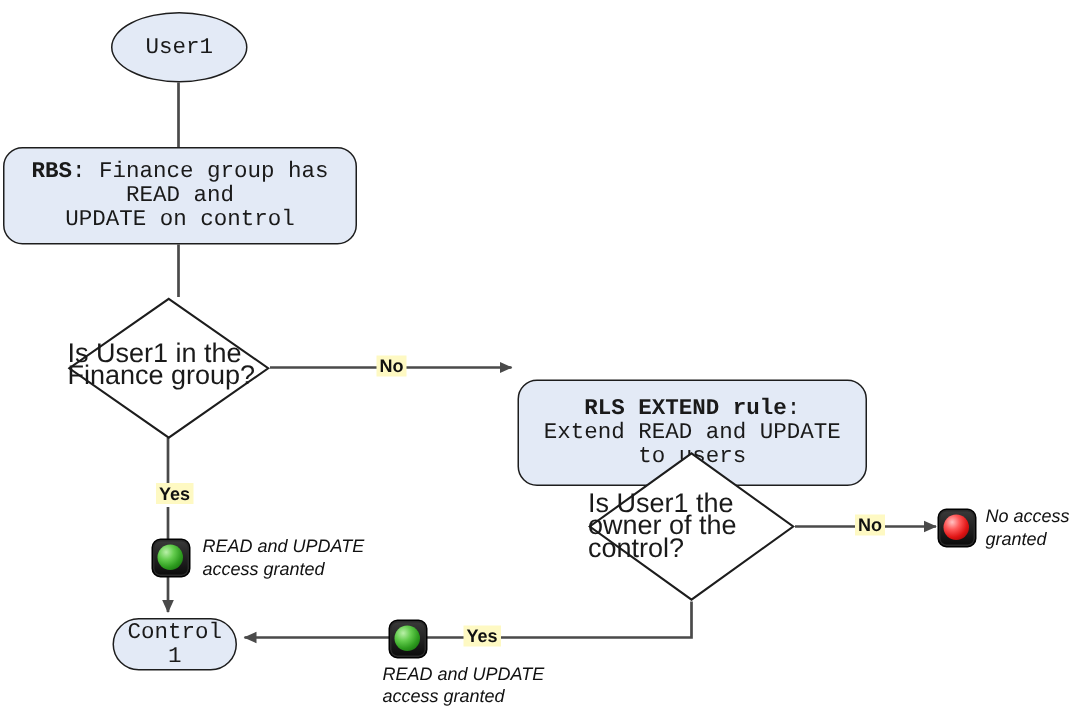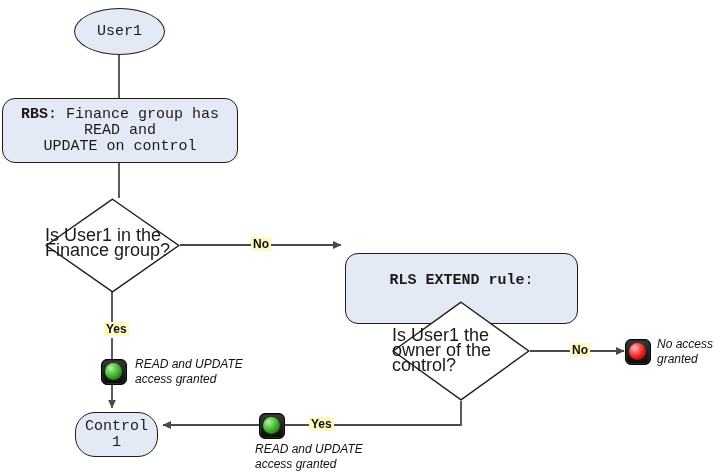--- a/index.html
+++ b/index.html
@@ -82,25 +82,25 @@
   <div class="node rounded" style="left:2px;top:98px;width:236px;height:65px;">
     <span class="txt">
       <b>RBS</b><span>: Finance group has READ and</span><br>
       <span>UPDATE on control</span>
     </span>
   </div>
 
   <div class="node rounded" style="left:345px;top:209px;width:233px;height:71px;margin-top:44px;">
     <span class="txt">
       <b>RLS EXTEND rule</b><span>:</span><br>
-      <br>
+      <span>Extend READ and UPDATE to users</span><br>
     </span>
   </div>
 
-  <div class="node pill" style="left:75px;top:412px;width:83px;height:45px;">
+  <div class="node pill" style="left:75px;top:412px;width:83px;height:35px;">
     <span class="txt">Control 1</span>
   </div>
 
   <svg style="position:absolute;left:45px;top:198px;width:135px;height:95px;" viewBox="0 0 135 95" xmlns="http://www.w3.org/2000/svg">
     <polygon points="67.5,1.2 133.8,47.5 67.5,93.8 1.2,47.5" fill="#ffffff" stroke="#1d1d1d" stroke-width="1.4"></polygon>
   </svg>
   <div class="diamond-label" style="left:45px;top:228px;width:135px;">
     <span>Is User1 in the</span><br>
     <span>Finance group?</span>
   </div>

